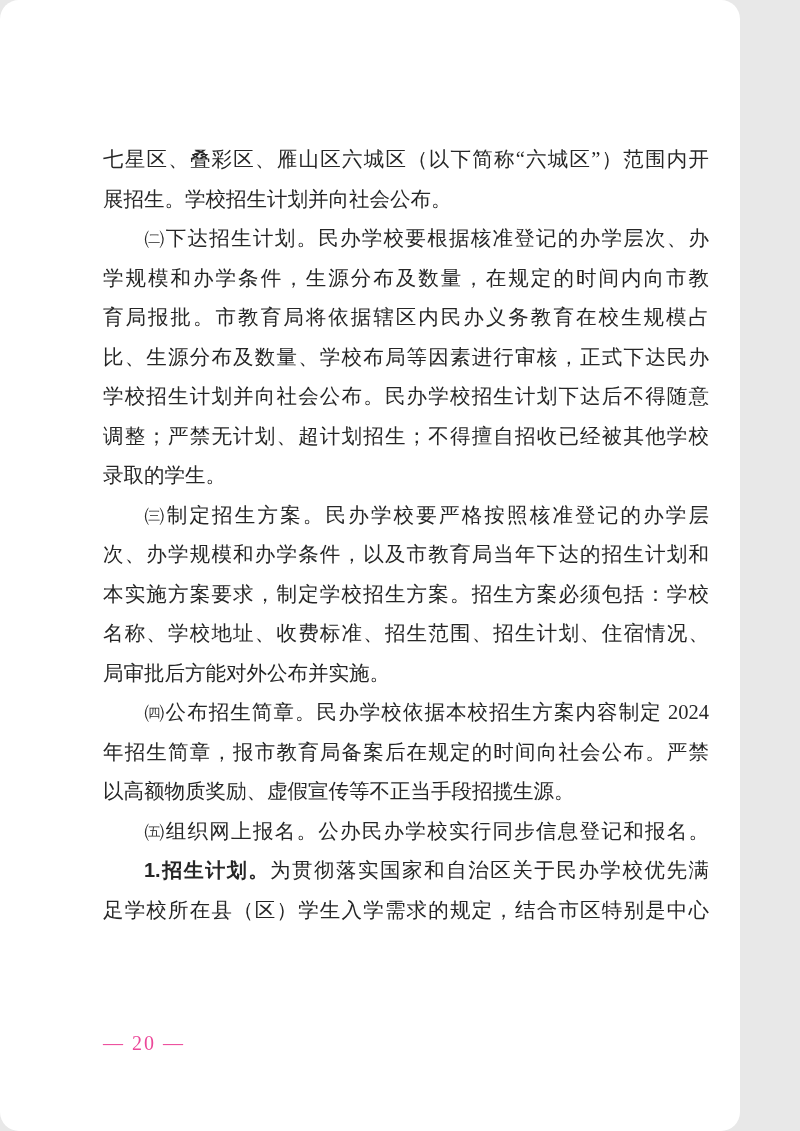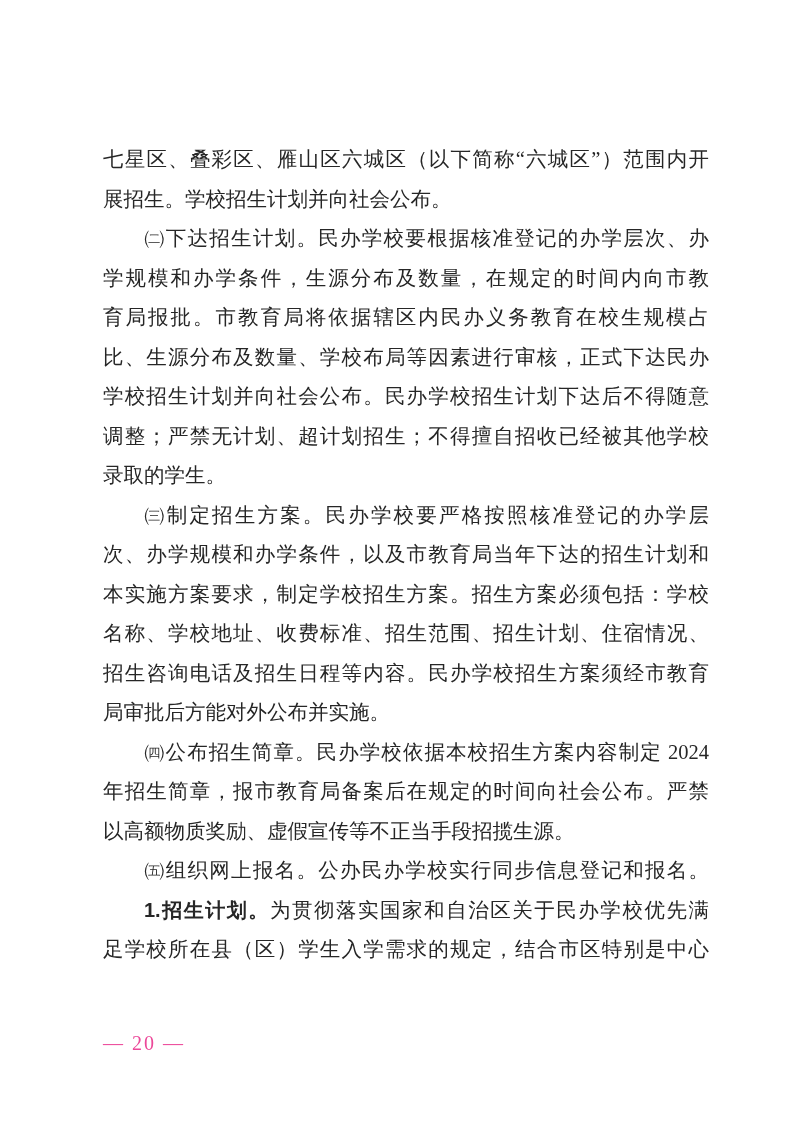--- a/index.html
+++ b/index.html
@@ -7,24 +7,25 @@
     padding: 0;
   }
   body {
     width: 800px;
     height: 1131px;
     background: #e8e8e8;
     font-family: "Liberation Serif", "DejaVu Serif", serif;
   }
   .page {
     position: relative;
-    width: 800px;
+    width: 740px;
     height: 1131px;
     background: #ffffff;
     overflow: hidden;
+    border-radius: 19px;
   }
   .content {
     position: absolute;
     left: 103px;
     top: 140px;
     width: 606px;
     font-size: 20.5px;
     color: #262626;
   }
   .line {
@@ -66,21 +67,20 @@
       <div class="line"><span>学规模和办学条件，生源分布及数量，在规定的时间内向市教</span></div>
       <div class="line"><span>育局报批。市教育局将依据辖区内民办义务教育在校生规模占</span></div>
       <div class="line"><span>比、生源分布及数量、学校布局等因素进行审核，正式下达民办</span></div>
       <div class="line"><span>学校招生计划并向社会公布。民办学校招生计划下达后不得随意</span></div>
       <div class="line"><span>调整；严禁无计划、超计划招生；不得擅自招收已经被其他学校</span></div>
       <div class="line no-fill"><span>录取的学生。</span></div>
       <div class="line indent"><span>㈢制定招生方案。民办学校要严格按照核准登记的办学层</span></div>
       <div class="line"><span>次、办学规模和办学条件，以及市教育局当年下达的招生计划和</span></div>
       <div class="line"><span>本实施方案要求，制定学校招生方案。招生方案必须包括：学校</span></div>
       <div class="line"><span>名称、学校地址、收费标准、招生范围、招生计划、住宿情况、</span></div>
-      <div class="line"><span>招生咨询电话及招生日程等内容。民办学校招生方案须经市教育</span></div>
       <div class="line no-fill"><span>局审批后方能对外公布并实施。</span></div>
       <div class="line indent"><span>㈣公布招生简章。民办学校依据本校招生方案内容制定 2024</span></div>
       <div class="line"><span>年招生简章，报市教育局备案后在规定的时间向社会公布。严禁</span></div>
       <div class="line no-fill"><span>以高额物质奖励、虚假宣传等不正当手段招揽生源。</span></div>
       <div class="line indent"><span>㈤组织网上报名。公办民办学校实行同步信息登记和报名。</span></div>
       <div class="line indent"><span class="bold-run">1.招生计划。</span><span>为贯彻落实国家和自治区关于民办学校优先满</span></div>
       <div class="line"><span>足学校所在县（区）学生入学需求的规定，结合市区特别是中心</span></div>
     </div>
   <div class="footer">
     <span>— 20 —</span>

